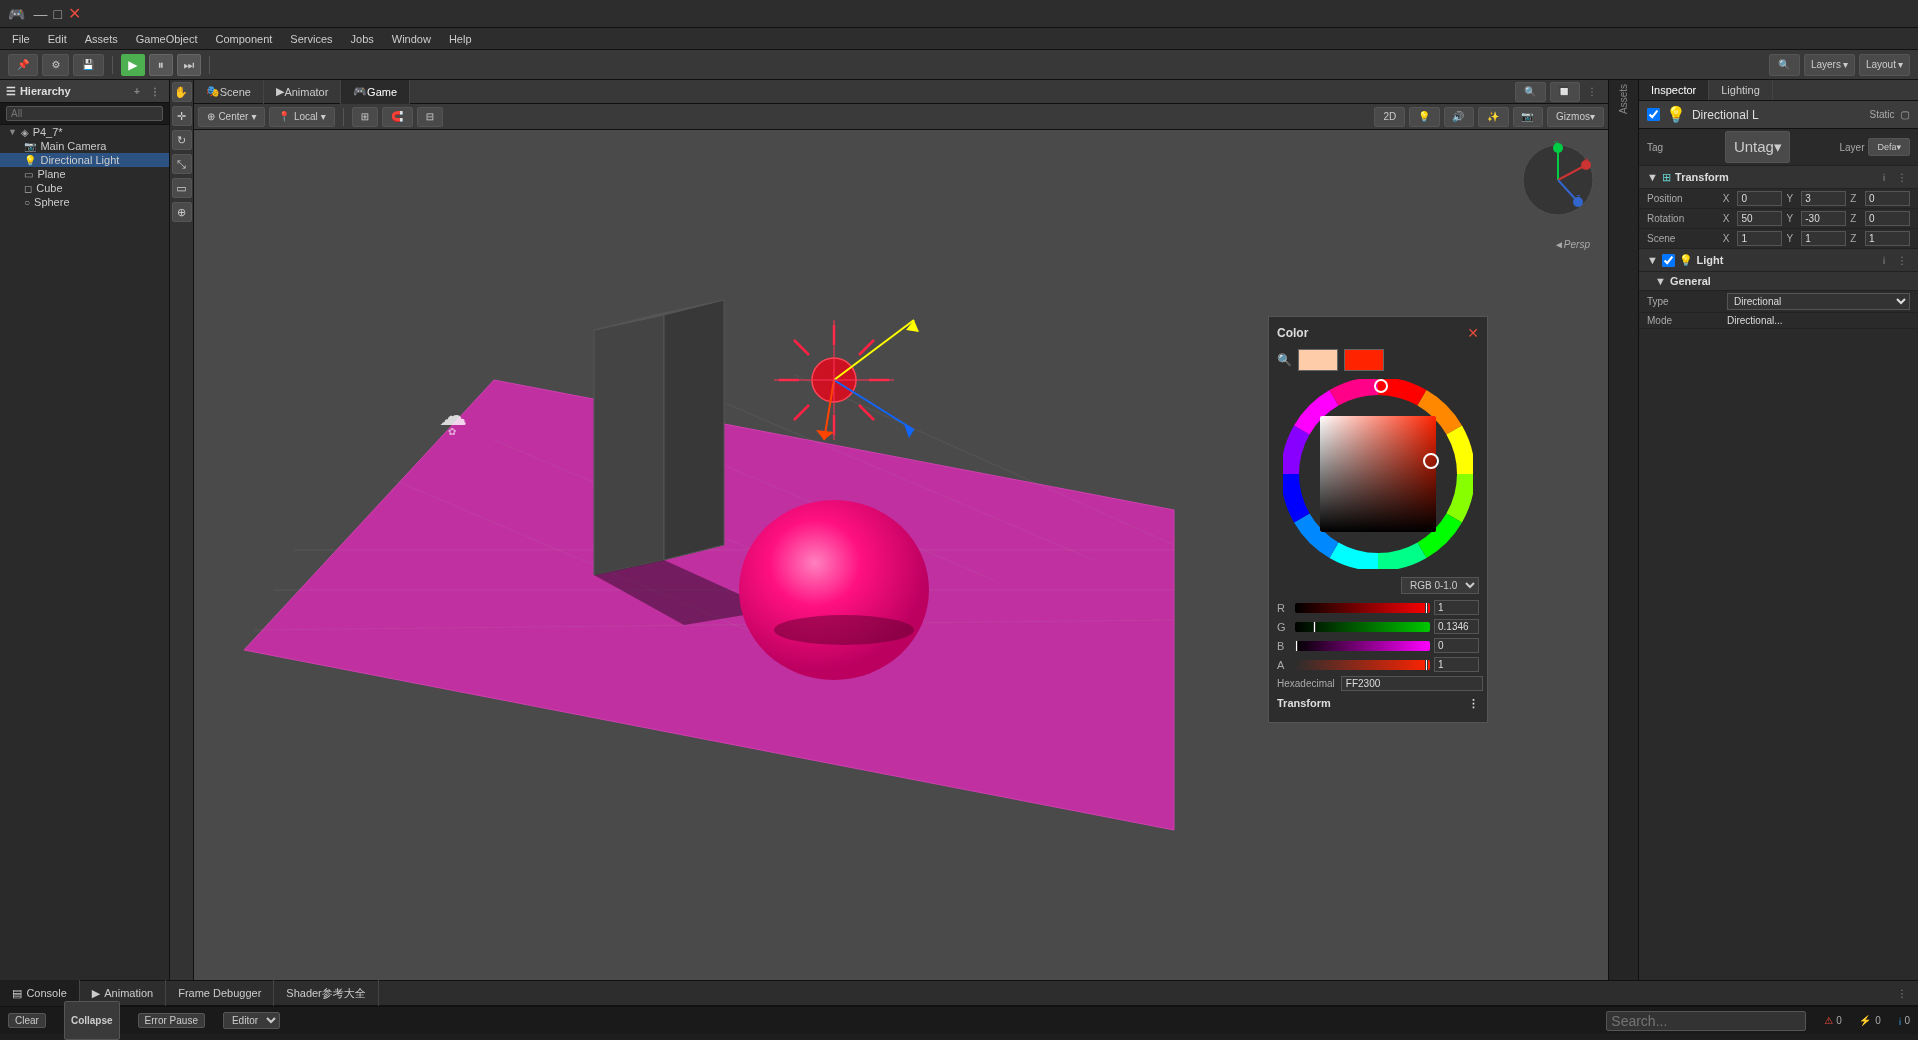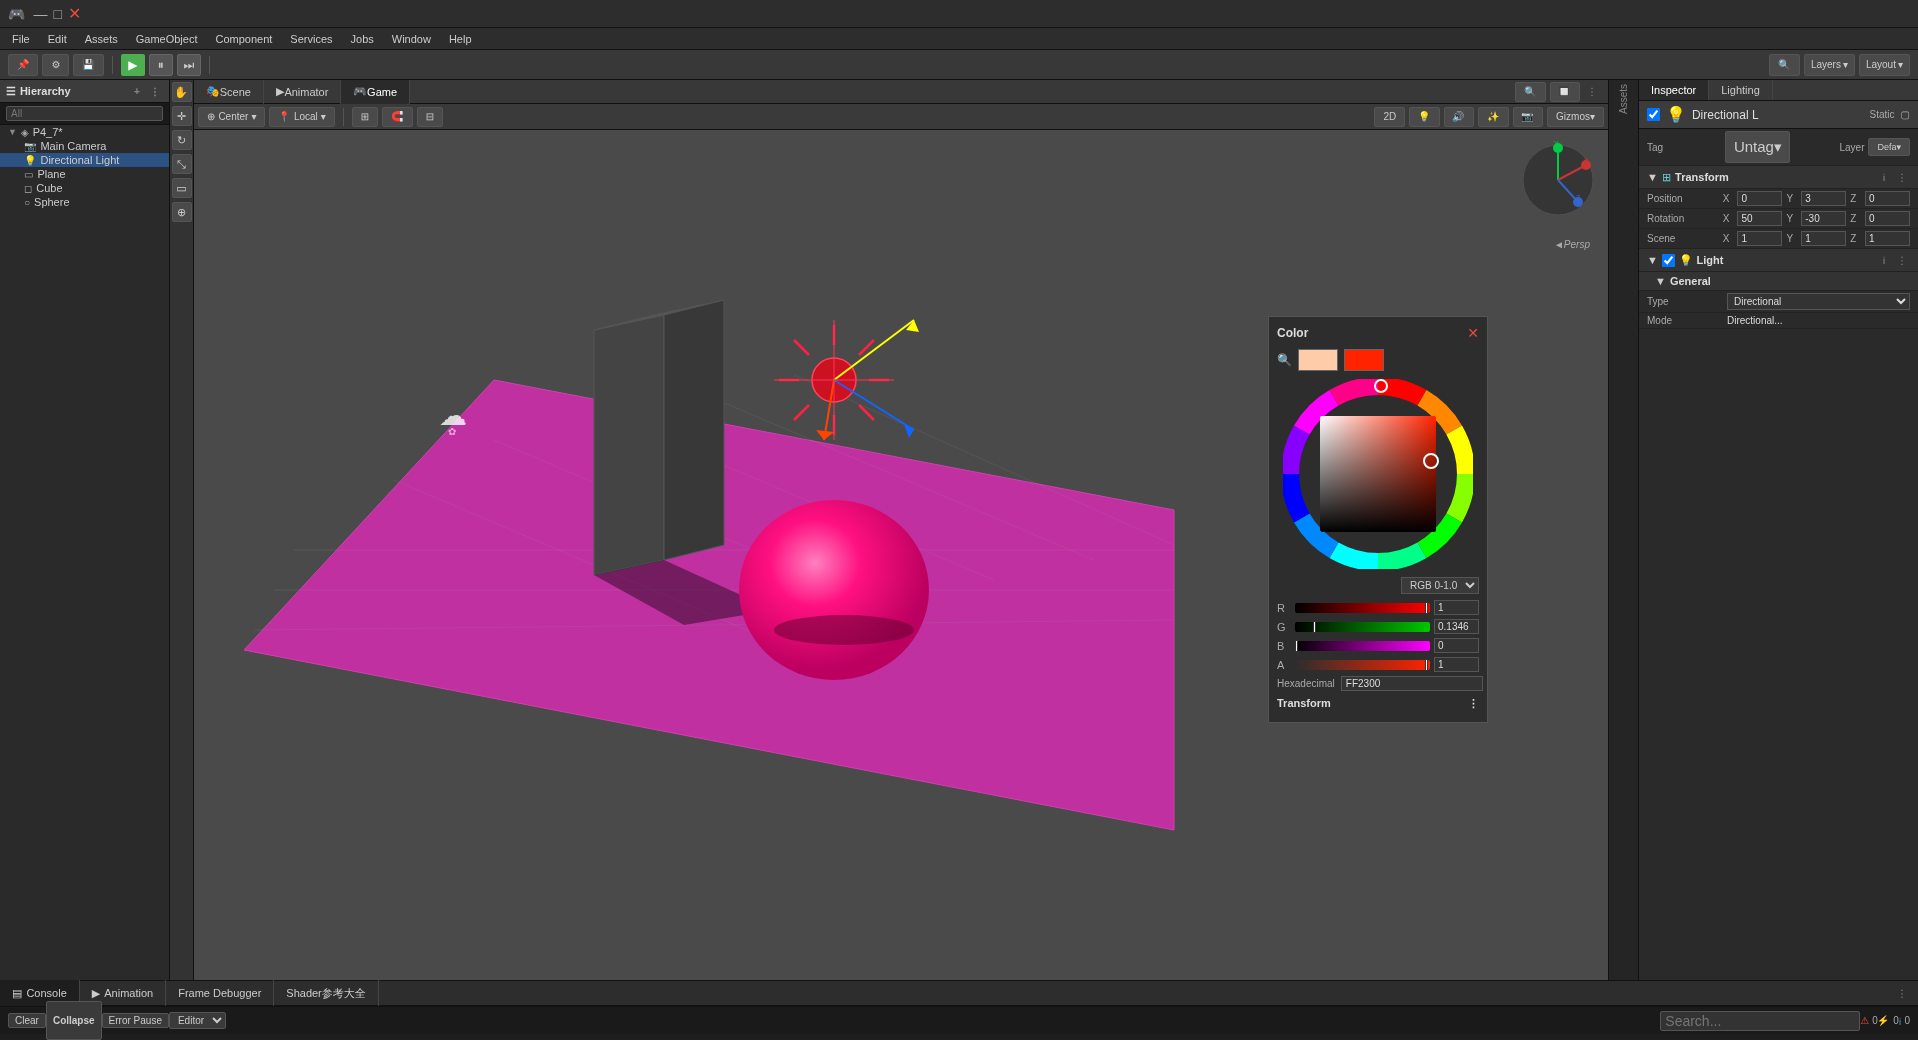--- a/index.html
+++ b/index.html
@@ -88,21 +88,21 @@
     .hex-val { background: #333; border: 1px solid #555; color: #ddd; font-size: 10px; flex: 1; padding: 1px 4px; }
     .swatches-header { color: #ddd; font-size: 11px; font-weight: bold; margin-bottom: 4px; display: flex; justify-content: space-between; }
 
     
     #middle-panel { width: 30px; background: #252525; border-left: 1px solid #111; display: flex; flex-direction: column; align-items: center; padding-top: 4px; gap: 4px; }
 
     
     #bottom-tabs { background: #2d2d2d; height: 26px; display: flex; align-items: center; border-top: 1px solid #111; border-bottom: 1px solid #111; }
     .bottom-tab { padding: 2px 12px; cursor: pointer; color: #ccc; font-size: 11px; border-right: 1px solid #444; height: 26px; display: flex; align-items: center; gap: 4px; }
     .bottom-tab.active { background: #1e1e1e; }
-    #status-bar { background: #1a1a1a; height: 28px; display: flex; align-items: center; padding: 0 8px; gap: 0; border-top: 1px solid #111; }
+    #status-bar { background: #1a1a1a; height: 28px; display: flex; align-items: center; padding: 0 8px; gap: 18px; border-top: 1px solid #111; }
     .status-item { color: #aaa; font-size: 10px; display: flex; align-items: center; gap: 3px; }
     .clear-btn { background: #3a3a3a; border: 1px solid #555; color: #ccc; padding: 1px 6px; font-size: 10px; cursor: pointer; border-radius: 2px; }
     .collapse-btn { background: #3a3a3a; border: 1px solid #555; color: #ccc; padding: 13px 6px; font-size: 10px; cursor: pointer; border-radius: 2px; font-weight: bold; }
     .error-pause-btn { background: #3a3a3a; border: 1px solid #555; color: #ccc; padding: 1px 6px; font-size: 10px; cursor: pointer; border-radius: 2px; }
     .editor-select { background: #3a3a3a; border: 1px solid #555; color: #ccc; padding: 1px 4px; font-size: 10px; cursor: pointer; border-radius: 2px; }
     .scene-tool-btn { background: #4a4a4a; border: 1px solid #555; color: #ccc; width: 20px; height: 20px; cursor: pointer; font-size: 11px; display: flex; align-items: center; justify-content: center; border-radius: 2px; }
 
     
     .dropdown-btn { background: #4a4a4a; border: 1px solid #555; color: #ccc; padding: 1px 6px; font-size: 10px; cursor: pointer; border-radius: 2px; display: flex; align-items: center; gap: 2px; height: 22px; }
 

